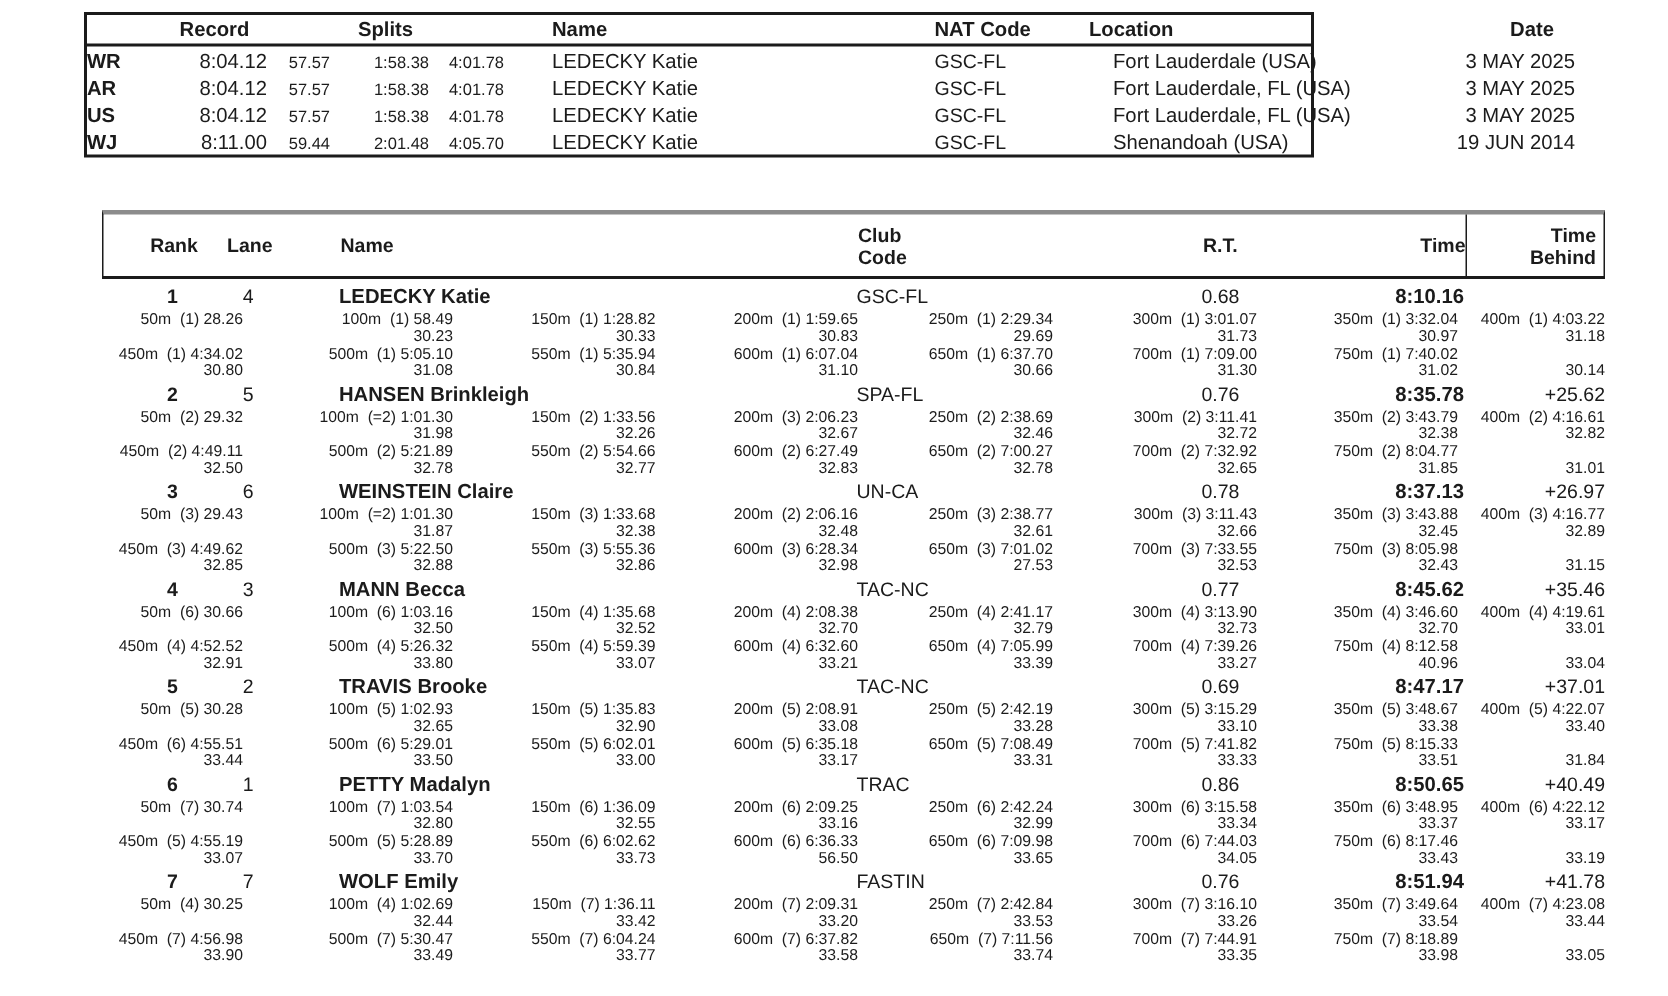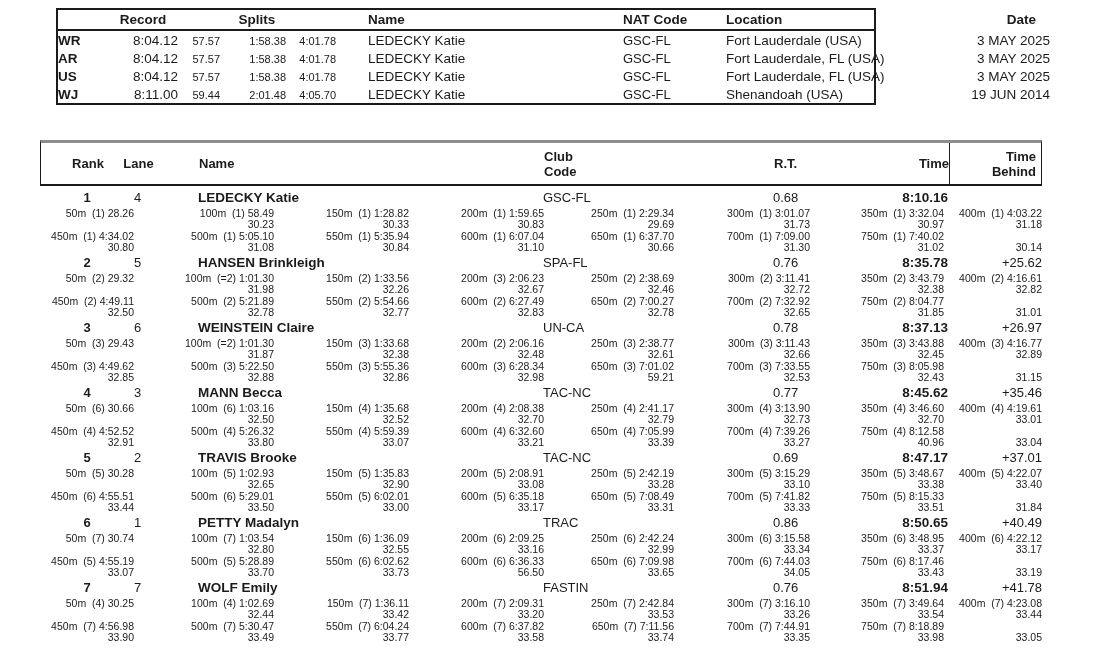--- a/index.html
+++ b/index.html
@@ -17,25 +17,25 @@
   .rec-header .h-name { padding-left:32px; }
   .rec-header .h-nat { padding-left:5px; }
   .rec-header .h-loc { padding-left:2px; }
   .rec-header .h-date { text-align:right; padding-right:20px; }
   .rec-row { padding:1.5px 0; }
   .c-tag { padding-left:0; font-weight:bold; font-size:13.5px; }
   .c-rec { text-align:right; font-size:13.5px; }
   .c-s { text-align:right; font-size:11px; }
   .c-name { padding-left:32px; font-size:13.5px; }
   .c-nat { padding-left:5px; font-size:13px; }
-  .c-loc { padding-left:2px; font-size:13.5px; }
+  .c-loc { padding-left:2px; font-size:13.5px;margin-left:16px; }
   .c-date { text-align:right; padding-right:6px; font-size:13.5px; }
 
   
-  .results { position:absolute; left:40px; top:140px; width:1002px; }
+  .results { position:absolute; left:68px; top:140px; width:1002px; }
   .res-header { display:grid; grid-template-columns:70px 55px 378px 230px 115px 60px 91px;
     border-top:3px solid #8c8c8c; border-bottom:2px solid #1b1b1b;
     border-left:1.5px solid #1b1b1b; border-right:1.5px solid #1b1b1b;
     height:46px; align-items:center; font-weight:bold; font-size:13px; }
   .rh-rank { text-align:center; padding-left:24px; }
   .rh-lane { text-align:center; }
   .rh-name { padding-left:33px; }
   .rh-club { line-height:15px; }
   .rh-rt { }
   .rh-time { text-align:right; }
@@ -352,21 +352,21 @@
             <div class="split-cell">
               <div class="split-main">550m&nbsp;&nbsp;(3)&nbsp;5:55.36</div>
               <div class="split-sub">32.86</div>
             </div>
             <div class="split-cell">
               <div class="split-main">600m&nbsp;&nbsp;(3)&nbsp;6:28.34</div>
               <div class="split-sub">32.98</div>
             </div>
             <div class="split-cell">
               <div class="split-main">650m&nbsp;&nbsp;(3)&nbsp;7:01.02</div>
-              <div class="split-sub">59.21</div>
+              <div class="split-sub">27.53</div>
             </div>
             <div class="split-cell">
               <div class="split-main">700m&nbsp;&nbsp;(3)&nbsp;7:33.55</div>
               <div class="split-sub">32.53</div>
             </div>
             <div class="split-cell">
               <div class="split-main">750m&nbsp;&nbsp;(3)&nbsp;8:05.98</div>
               <div class="split-sub">32.43</div>
             </div>
             <div class="split-cell">

